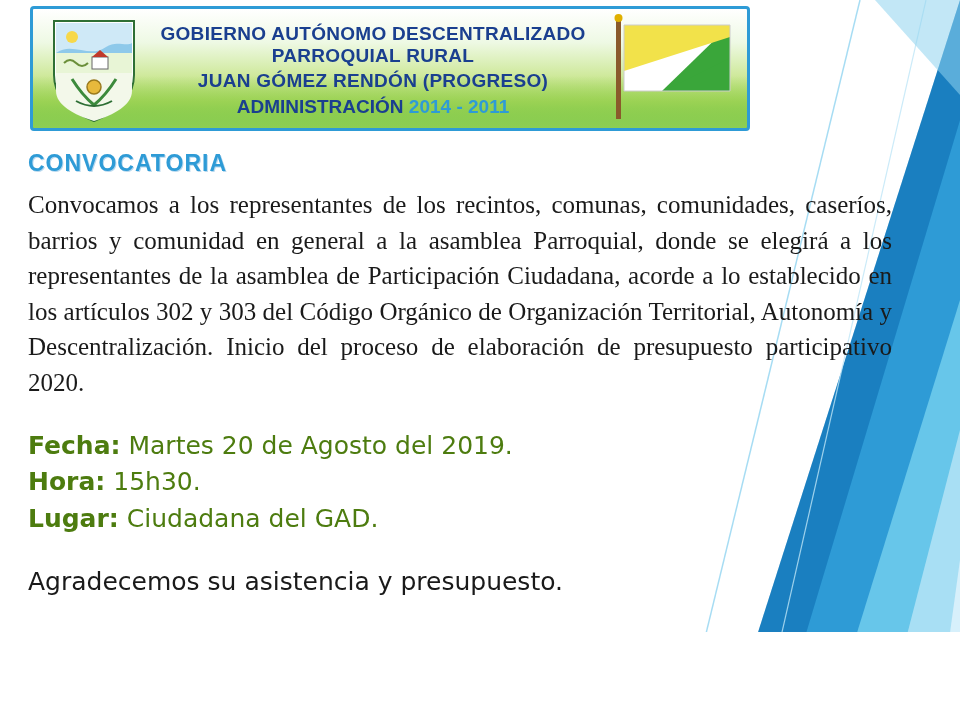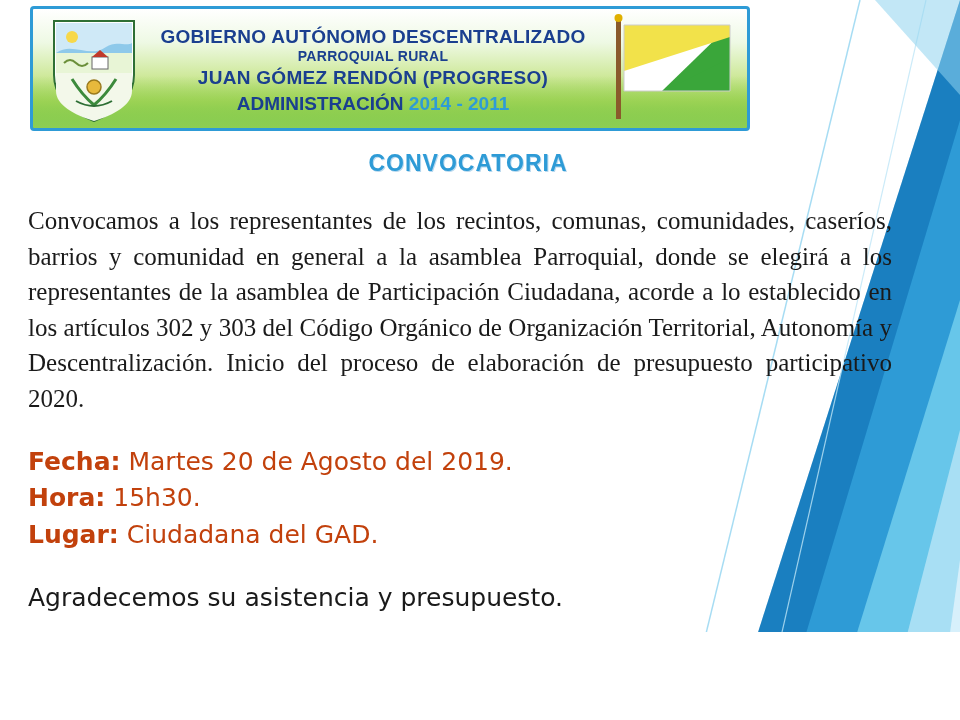--- a/index.html
+++ b/index.html
@@ -77,21 +77,21 @@
   .banner-text .l1,
   .banner-text .l2,
   .banner-text .l3 {
     color: #1a3f8f;
     font-weight: bold;
     letter-spacing: 0.3px;
     text-align: center;
     line-height: 1.16;
   }
   .banner-text .l1 { font-size: 19px; }
-  .banner-text .l2 { font-size: 14px; }
+  .banner-text .l2 { font-size: 19px; }
   .banner-text .l3 { font-size: 19px; margin-top: 2px; text-align: center; }
   .banner-text .l4 {
     font-size: 19px;
     font-weight: bold;
     margin-top: 4px;
     color: #2e9bd6;
     text-align: center;
   }
   .banner-text .l4 .dark { color: #1a3f8f; }
 
@@ -107,42 +107,42 @@
 
   
   .content {
     position: absolute;
     left: 28px;
     top: 150px;
     width: 880px;
     z-index: 5;
   }
   .title {
-    text-align: center;
+    text-align: left;
     color: #2e9bd6;
     font-size: 23px;
     font-weight: bold;
     letter-spacing: 1px;
     text-shadow: 1px 1px 0 #b9d9ef;
-    margin-bottom: 26px;
+    margin-bottom: 10px;
   }
   .para {
     font-size: 25px;
     color: #1a1a1a;
     line-height: 1.42;
     text-align: justify;
     text-justify: inter-word;
     margin: 0 16px 0 0;
     font-family: Liberation Serif, serif;
     font-weight: 300;
   }
   .details {
     margin-top: 28px;
     font-size: 25px;
-    color: #c2410c;
+    color: #4d7c0f;
     line-height: 1.45;
     font-family: "DejaVu Sans", sans-serif;
   }
   .details .lbl { font-weight: bold; }
   .closing {
     margin-top: 30px;
     font-size: 25px;
     color: #1a1a1a;
     font-family: "DejaVu Sans", sans-serif;
   }

